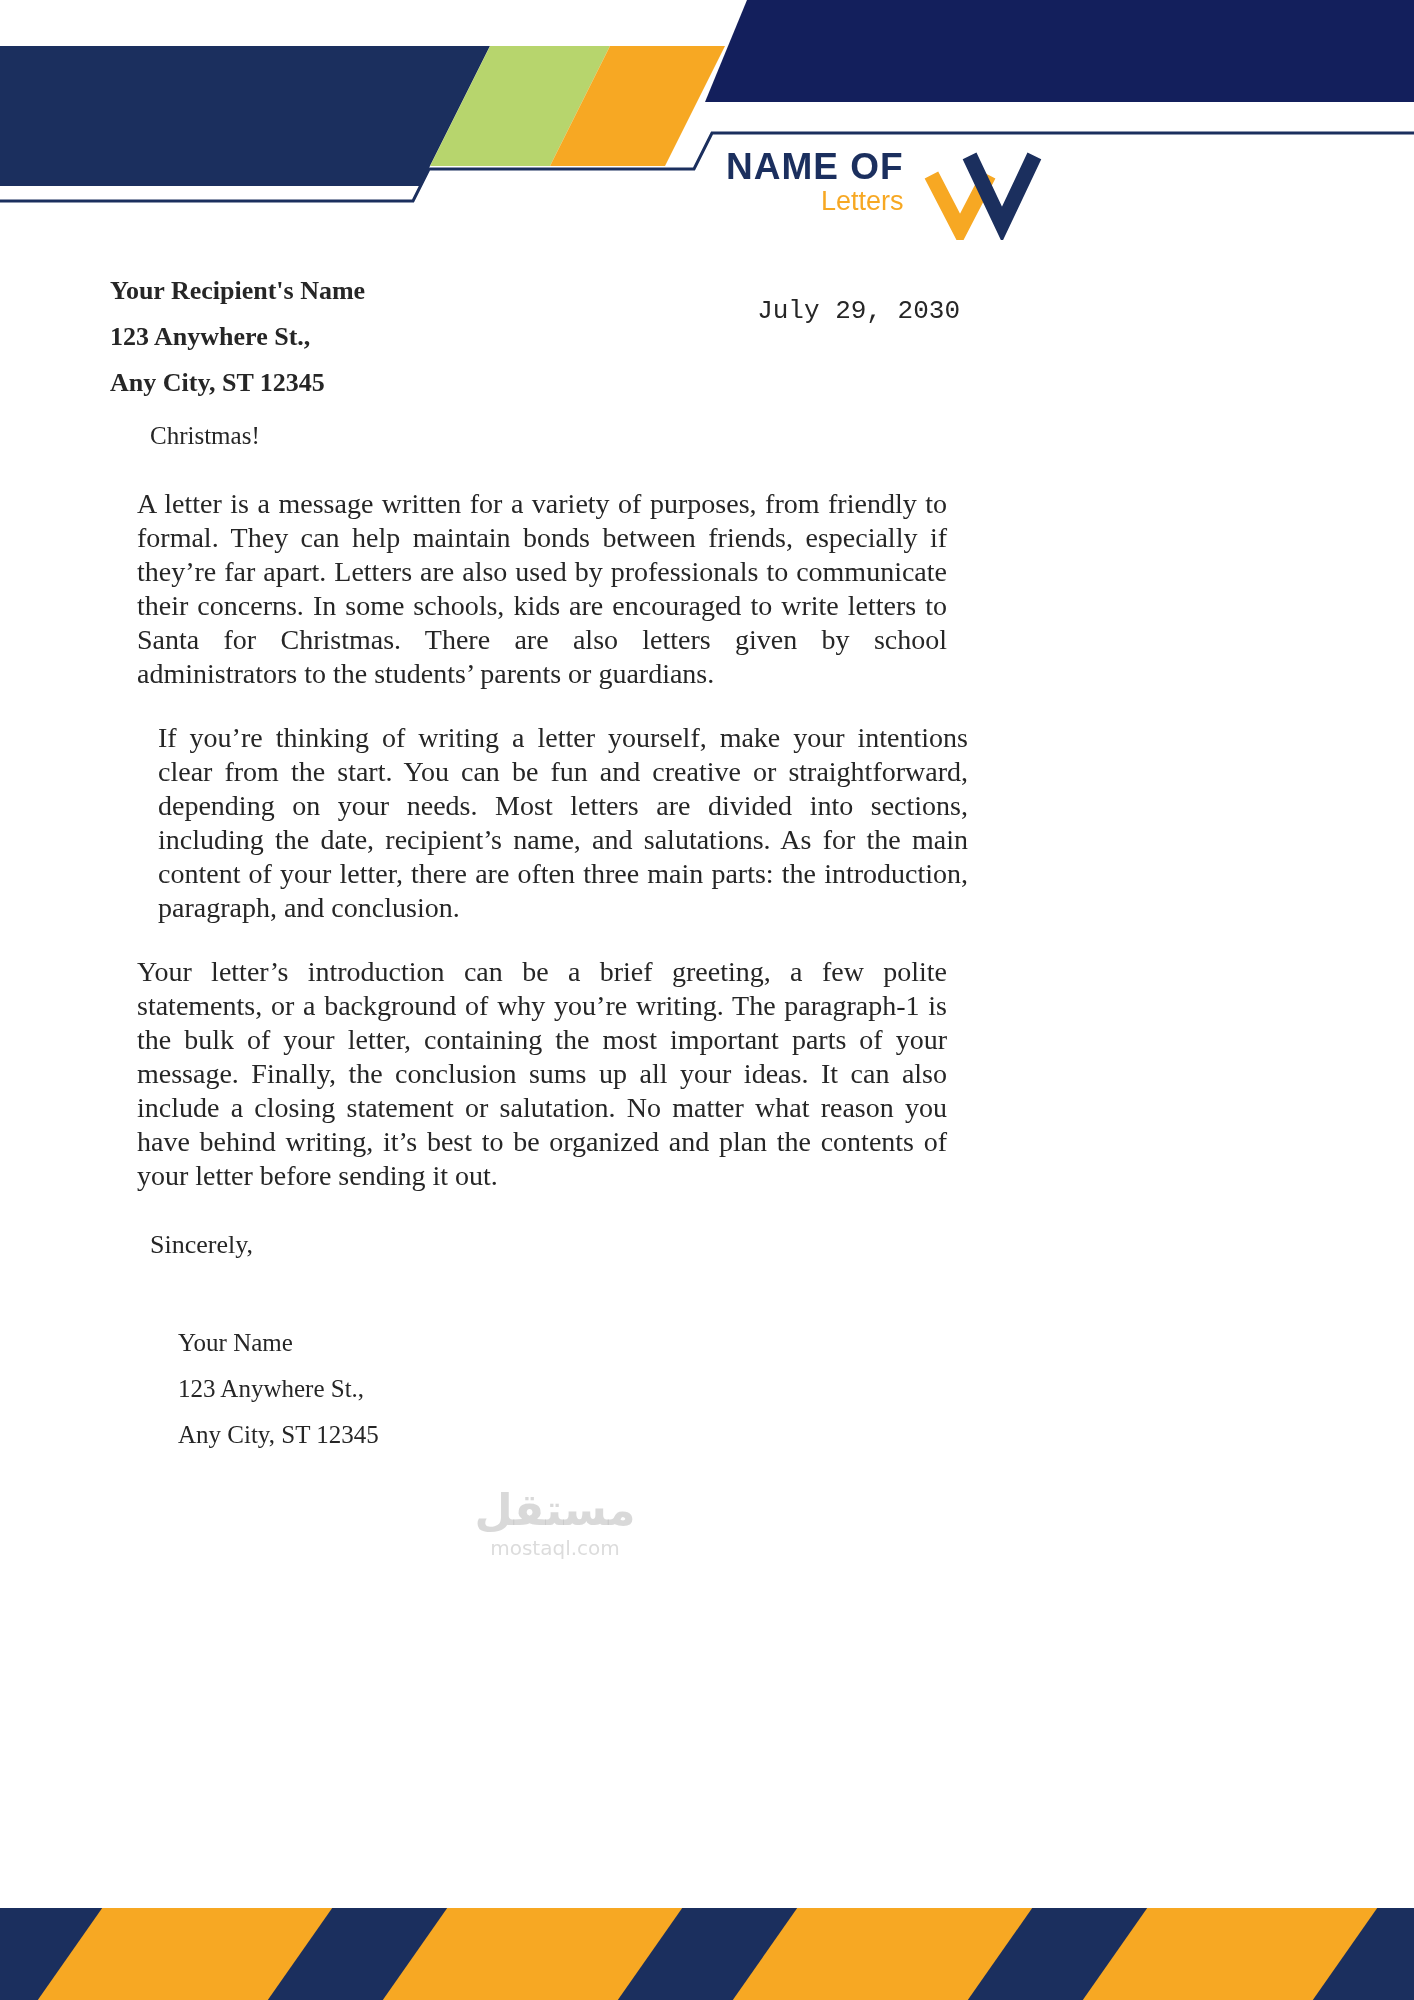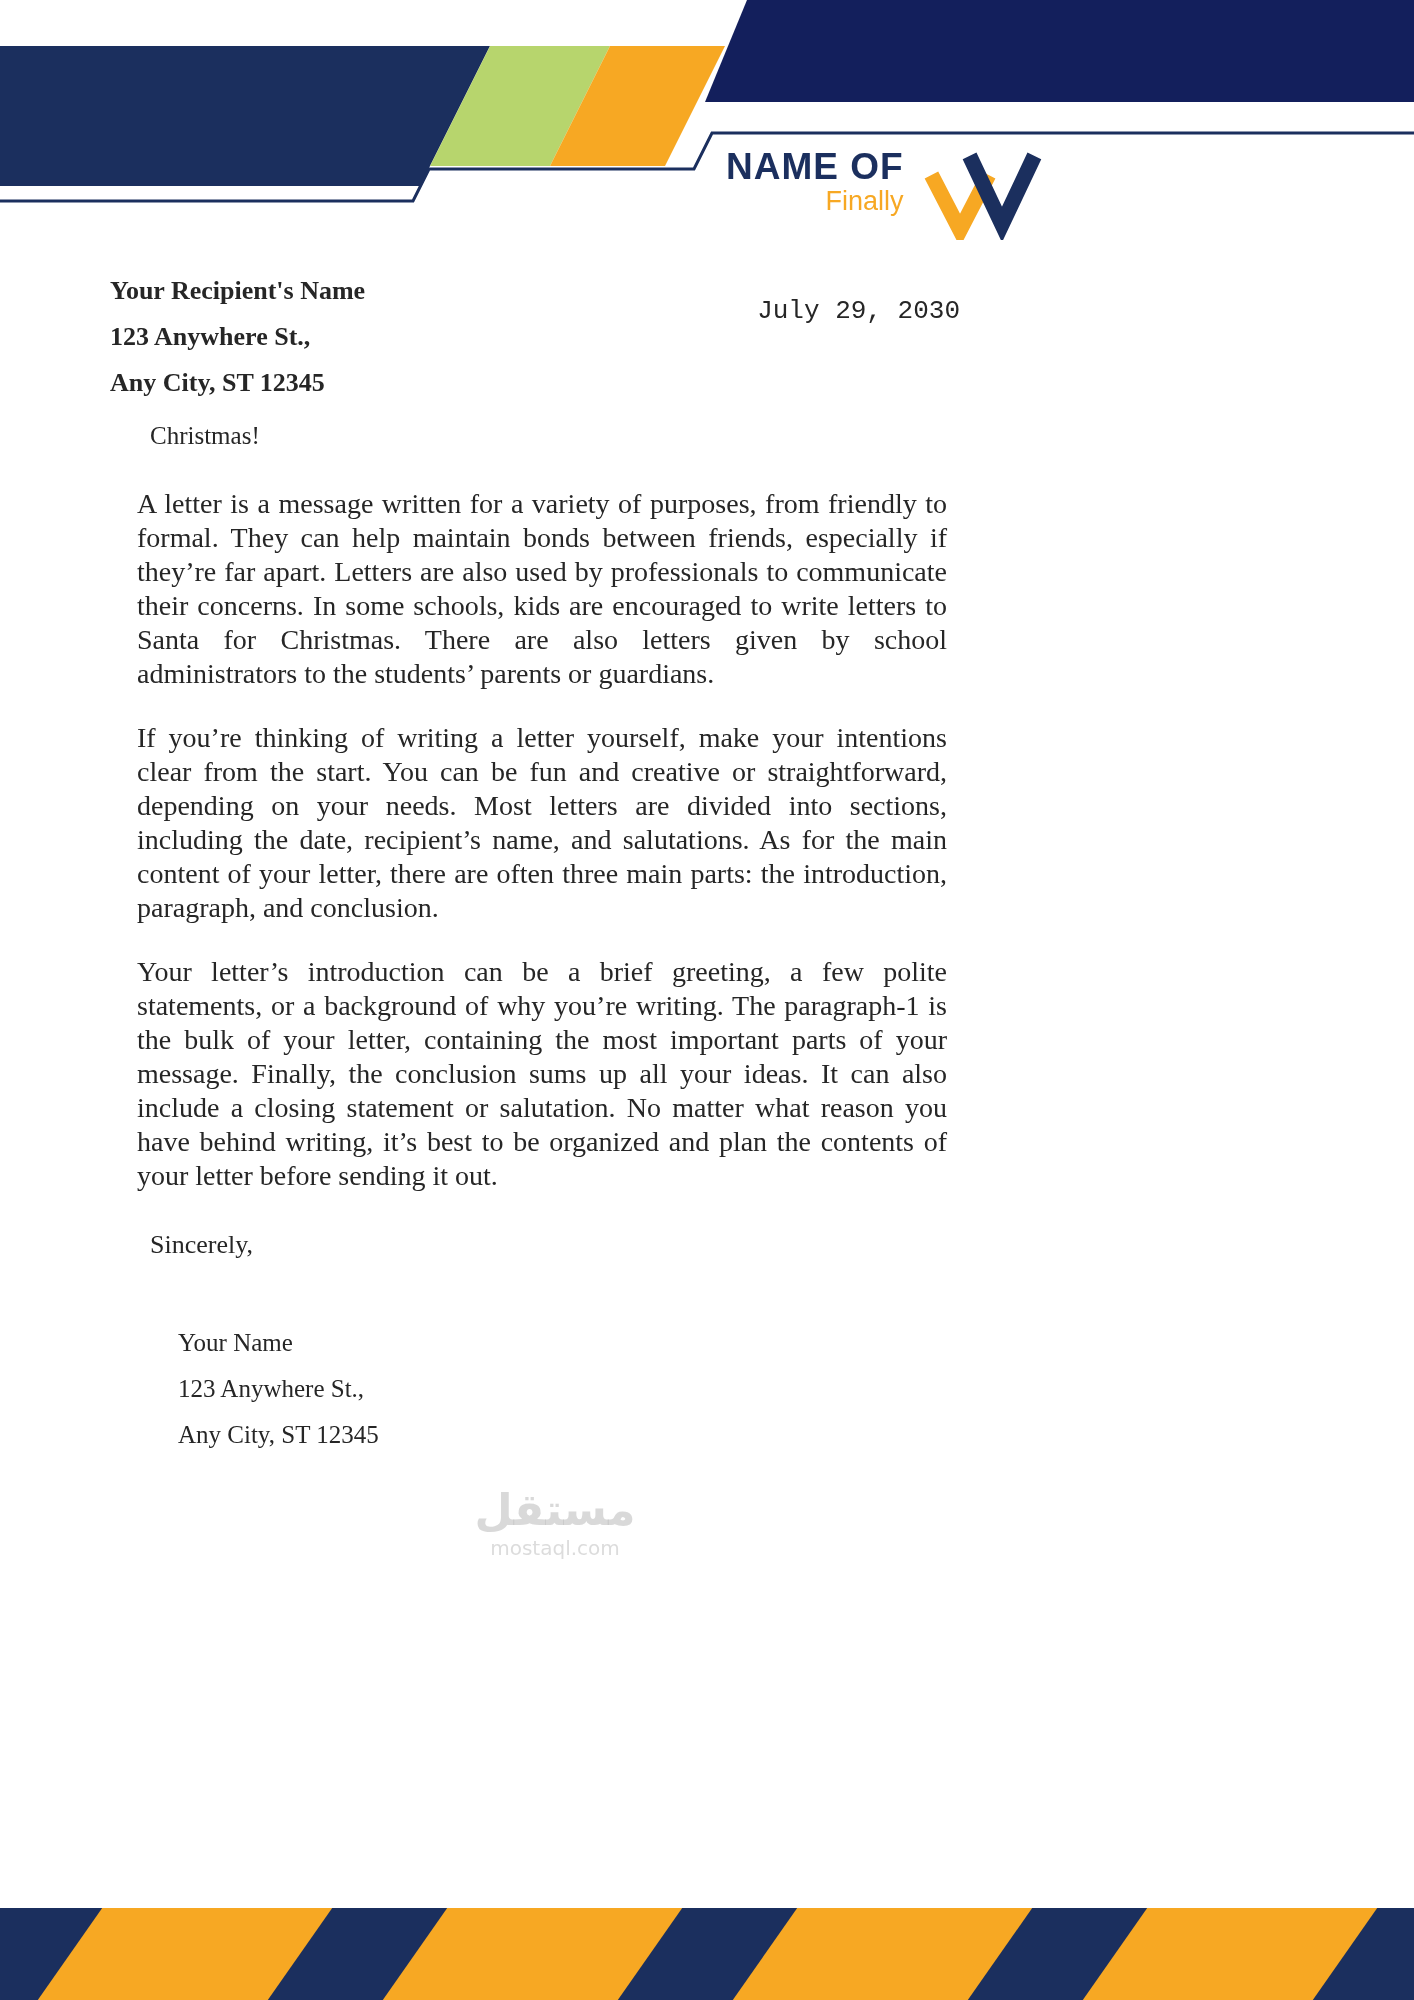--- a/index.html
+++ b/index.html
@@ -70,21 +70,21 @@
   .para {
     position: absolute;
     left: 137px;
     width: 810px;
     font-size: 28px;
     line-height: 34px;
     text-align: justify;
     text-justify: inter-word;
   }
   .para-1 { top: 487px; }
-  .para-2 { top: 721px; }
+  .para-2 { top: 721px; margin-left: 21px; }
   .para-3 { top: 955px; }
   .closing {
     position: absolute;
     left: 150px;
     top: 1230px;
     font-size: 26px;
   }
   .signature {
     position: absolute;
     left: 150px;
@@ -150,21 +150,21 @@
     <polygon points="0,46 490,46 420,186 0,186" fill="#1b2f5e"></polygon>
     <polygon points="490,46 610,46 550,166 430,166" fill="#b7d56d"></polygon>
     <polygon points="610,46 725,46 665,166 550,166" fill="#f7a823"></polygon>
     <path d="M0,201 L413,201 L429,169 L694,169 L712,133 L1414,133" fill="none" stroke="#1b2f5e" stroke-width="3"></path>
     <polygon points="747,0 1414,0 1414,102 705,102" fill="#131f5c"></polygon>
   </svg>
 
   <div class="logo">
     <div class="logo-text">
       <div class="logo-name">NAME OF</div>
-      <div class="logo-sub">Finally</div>
+      <div class="logo-sub">Letters</div>
     </div>
     <svg width="122" height="92" viewBox="0 0 128 96">
       <path d="M12,28 L42,86 L72,28" fill="none" stroke="#f7a823" stroke-width="16" stroke-miterlimit="10"></path>
       <path d="M52,8 L86,80 L120,8" fill="none" stroke="#1b2f5e" stroke-width="16" stroke-miterlimit="10"></path>
     </svg>
   </div>
 
   <div class="recipient">
     <div>Your Recipient's Name</div>
     <div>123 Anywhere St.,</div>

